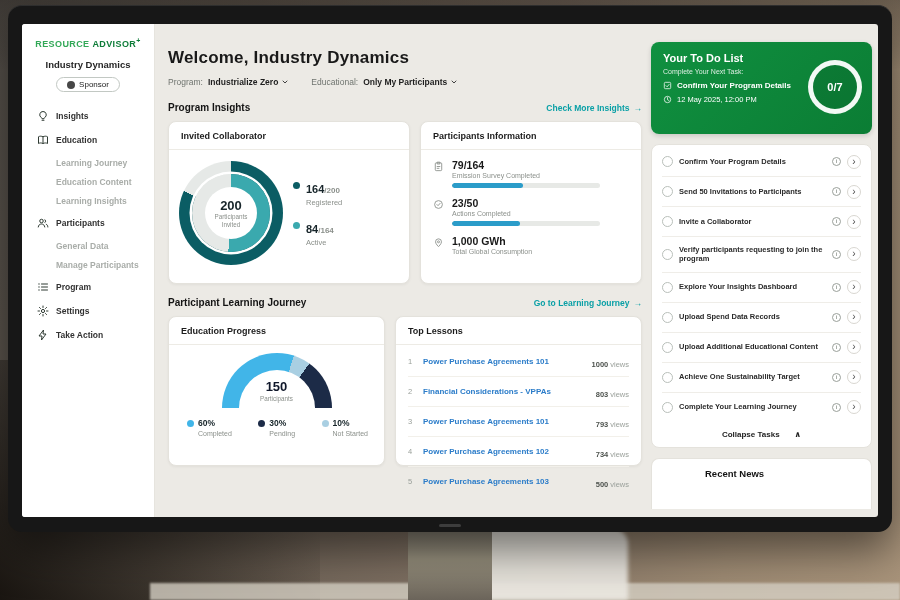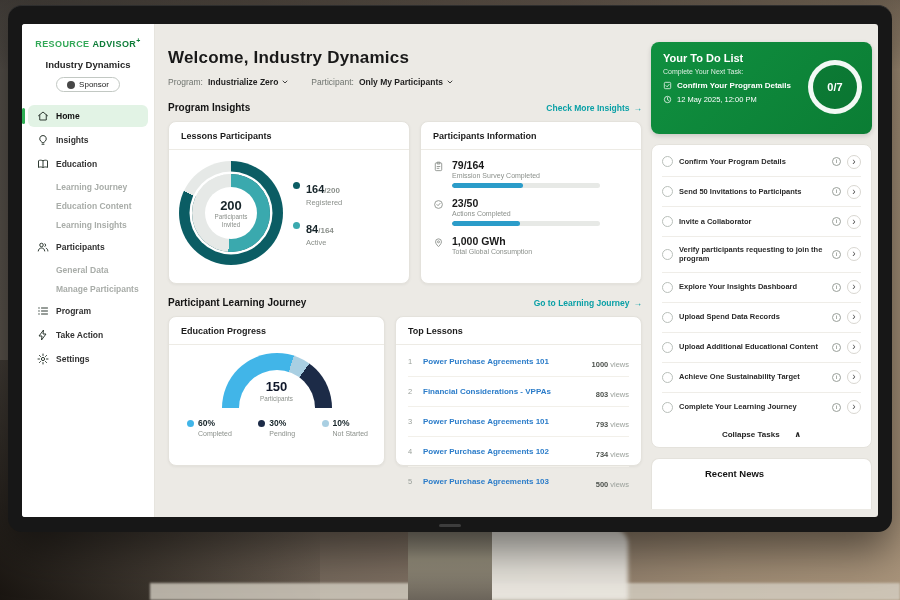--- a/index.html
+++ b/index.html
@@ -169,28 +169,20 @@
         <div class="logo">
           <span class="lg1">RESOURCE</span>
           <span class="lg2">ADVISOR</span><span class="lgp">+</span>
         </div>
         <div class="org">Industry Dynamics</div>
         <div class="sponsor">
           <span class="sponsor-dot"></span>
           <span>Sponsor</span>
         </div>
         <nav>
-          <div class="nav-item active">
-            <span class="nav-icon">
-                <svg viewBox="0 0 24 24">
-                  <path d="M3 11.5 12 4l9 7.5M5.5 10v10h13V10" fill="none" stroke="currentColor" stroke-width="2" stroke-linecap="round" stroke-linejoin="round"></path>
-                </svg>
-              </span>
-            <span class="nav-label">Home</span>
-          </div>
           <div class="nav-item">
             <span class="nav-icon">
                 <svg viewBox="0 0 24 24">
                   <path d="M12 3a6.5 6.5 0 0 0-3.5 12c.8.6 1.5 1.5 1.5 2.5h4c0-1 .7-1.9 1.5-2.5A6.5 6.5 0 0 0 12 3z" fill="none" stroke="currentColor" stroke-width="2"></path>
                   <path d="M10 20.5h4" stroke="currentColor" stroke-width="2" stroke-linecap="round"></path>
                 </svg>
               </span>
             <span class="nav-label">Insights</span>
           </div>
           <div class="nav-item">
@@ -223,52 +215,52 @@
                   <circle cx="4" cy="6" r="1.3" fill="currentColor"></circle>
                   <circle cx="4" cy="12" r="1.3" fill="currentColor"></circle>
                   <circle cx="4" cy="18" r="1.3" fill="currentColor"></circle>
                 </svg>
               </span>
             <span class="nav-label">Program</span>
           </div>
           <div class="nav-item">
             <span class="nav-icon">
                 <svg viewBox="0 0 24 24">
-                  <path d="M13 2 4 14h6l-1 8 9-12h-6z" fill="none" stroke="currentColor" stroke-width="2" stroke-linejoin="round"></path>
-                </svg>
-              </span>
-            <span class="nav-label">Take Action</span>
+                  <circle cx="12" cy="12" r="3.2" fill="none" stroke="currentColor" stroke-width="2"></circle>
+                  <path d="M12 2v3M12 19v3M2 12h3M19 12h3M4.9 4.9 7 7M17 17l2.1 2.1M19.1 4.9 17 7M7 17l-2.1 2.1" stroke="currentColor" stroke-width="2" stroke-linecap="round"></path>
+                </svg>
+              </span>
+            <span class="nav-label">Settings</span>
           </div>
           <div class="nav-item">
             <span class="nav-icon">
                 <svg viewBox="0 0 24 24">
-                  <circle cx="12" cy="12" r="3.2" fill="none" stroke="currentColor" stroke-width="2"></circle>
-                  <path d="M12 2v3M12 19v3M2 12h3M19 12h3M4.9 4.9 7 7M17 17l2.1 2.1M19.1 4.9 17 7M7 17l-2.1 2.1" stroke="currentColor" stroke-width="2" stroke-linecap="round"></path>
-                </svg>
-              </span>
-            <span class="nav-label">Settings</span>
+                  <path d="M13 2 4 14h6l-1 8 9-12h-6z" fill="none" stroke="currentColor" stroke-width="2" stroke-linejoin="round"></path>
+                </svg>
+              </span>
+            <span class="nav-label">Take Action</span>
           </div>
         </nav>
       </aside>
 
       <main class="main">
         <h1>Welcome, Industry Dynamics</h1>
 
         <div class="filters">
           <span class="f-label">Program:</span>
           <span class="f-value">
             <span>Industrialize Zero</span>
             <span class="chev">
                 <svg viewBox="0 0 24 24">
                   <path d="m6 9 6 6 6-6" fill="none" stroke="currentColor" stroke-width="2.5" stroke-linecap="round" stroke-linejoin="round"></path>
                 </svg>
               </span>
           </span>
           <span class="f-gap"></span>
-          <span class="f-label">Participant:</span>
+          <span class="f-label">Educational:</span>
           <span class="f-value">
             <span>Only My Participants</span>
             <span class="chev">
                 <svg viewBox="0 0 24 24">
                   <path d="m6 9 6 6 6-6" fill="none" stroke="currentColor" stroke-width="2.5" stroke-linecap="round" stroke-linejoin="round"></path>
                 </svg>
               </span>
           </span>
         </div>
 
@@ -276,21 +268,21 @@
           <h2>Program Insights</h2>
           <span class="tlink">
             <span>Check More Insights</span>
             <span>→</span>
           </span>
         </div>
 
         <div class="cards-row">
 
           <div class="card card-invited">
-            <div class="card-title">Lessons Participants</div>
+            <div class="card-title">Invited Collaborator</div>
             <div class="donut-body">
               <div class="donut" style="background: conic-gradient(rgb(11, 93, 100) 0deg, rgb(11, 93, 100) 295deg, rgb(230, 233, 231) 295deg, rgb(230, 233, 231) 360deg);">
                 <div class="ring2" style="background: conic-gradient(rgb(58, 169, 174) 0deg, rgb(58, 169, 174) 184deg, rgb(230, 233, 231) 184deg, rgb(230, 233, 231) 360deg);"></div>
                 <div class="hole">
                   <div class="hole-val">200</div>
                   <div class="hole-lab">Participants Invited</div>
                 </div>
               </div>
               <div class="legend">
                 <div class="leg-item">

